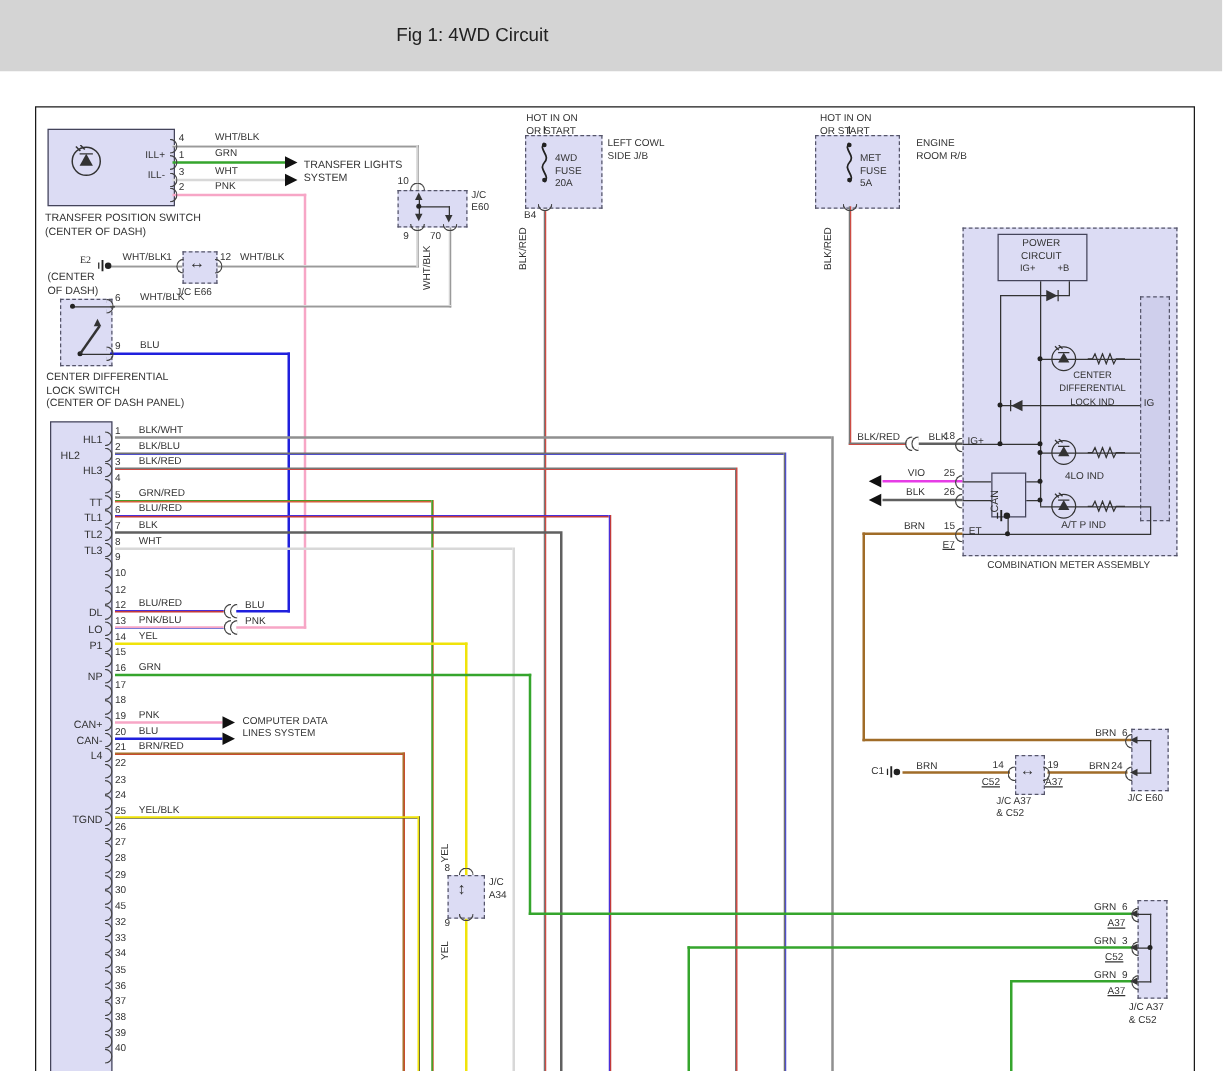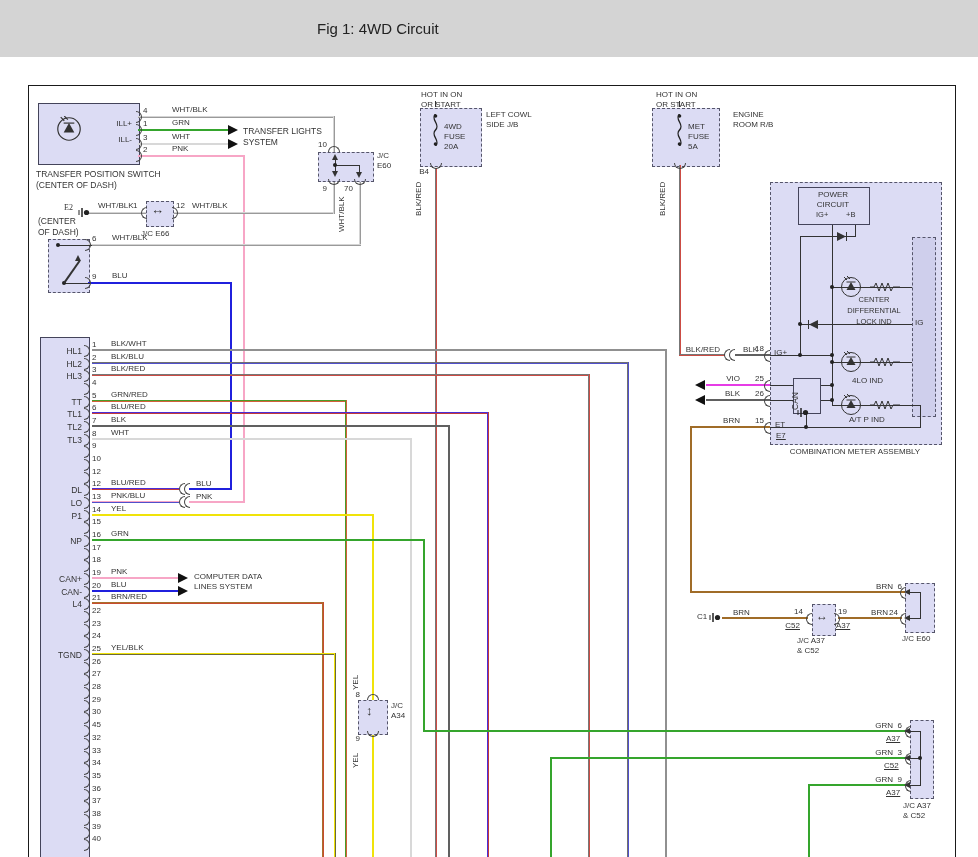--- a/index.html
+++ b/index.html
@@ -372,20 +372,23 @@
 FUSE
 5A</span>
   <span class="lbl" style="left:733px;top:110px;">ENGINE
 ROOM R/B</span>
   <span class="vlbl" style="left:668px;top:206px;">BLK/RED</span>
 
   <span class="lbl" style="left:92px;top:234px;">6</span>
   <span class="lbl" style="left:112px;top:233px;">WHT/BLK</span>
   <span class="lbl" style="left:92px;top:272px;">9</span>
   <span class="lbl" style="left:112px;top:271px;">BLU</span>
+  <span class="lbl lbl9" style="left:37px;top:296px;">CENTER DIFFERENTIAL
+LOCK SWITCH
+(CENTER OF DASH PANEL)</span>
 
   <span class="lbl ctr" style="left:798px;top:190px;width:70px;">POWER
 CIRCUIT</span>
   <span class="lbl" style="left:816px;top:210px;font-size:7.5px;">IG+</span>
   <span class="lbl" style="left:846px;top:210px;font-size:7.5px;">+B</span>
   <span class="lbl ctr" style="left:836px;top:294px;width:76px;font-size:7.5px;line-height:11px;">CENTER
 DIFFERENTIAL
 LOCK IND</span>
   <span class="lbl" style="left:915px;top:318px;">IG</span>
   <span class="lbl" style="left:852px;top:376px;">4LO IND</span>
@@ -396,21 +399,21 @@
   <span class="lbl ra" style="left:722px;top:345px;width:36px;">BLK</span>
   <span class="lbl ra" style="left:744px;top:344px;width:20px;">18</span>
   <span class="lbl" style="left:774px;top:348px;">IG+</span>
   <span class="lbl ra" style="left:706px;top:374px;width:34px;">VIO</span>
   <span class="lbl ra" style="left:744px;top:374px;width:20px;">25</span>
   <span class="lbl ra" style="left:706px;top:389px;width:34px;">BLK</span>
   <span class="lbl ra" style="left:744px;top:389px;width:20px;">26</span>
   <span class="lbl ra" style="left:706px;top:416px;width:34px;">BRN</span>
   <span class="lbl ra" style="left:744px;top:416px;width:20px;">15</span>
   <span class="lbl" style="left:775px;top:420px;">ET</span>
-  <span class="lbl ul" style="left:754px;top:431px;margin-left:22px;">E7</span>
+  <span class="lbl ul" style="left:754px;top:431px;">E7</span>
 
   <span class="lbl" style="left:196px;top:479px;">BLU</span>
   <span class="lbl" style="left:196px;top:492px;">PNK</span>
   <span class="lbl" style="left:194px;top:572px;">COMPUTER DATA
 LINES SYSTEM</span>
 
   <span class="lbl ra" style="left:344px;top:690px;width:16px;">8</span>
   <span class="lbl ra" style="left:344px;top:734px;width:16px;">9</span>
   <span class="lbl" style="left:391px;top:701px;">J/C
 A34</span>
@@ -532,21 +535,21 @@
     <span class="lbl" style="left: 92px; top: 783.52px;">36</span>
     <span class="arc-r" style="left: 84px; top: 801.192px;"></span>
     <span class="lbl" style="left: 92px; top: 796.192px;">37</span>
     <span class="arc-r" style="left: 84px; top: 813.864px;"></span>
     <span class="lbl" style="left: 92px; top: 808.864px;">38</span>
     <span class="arc-r" style="left: 84px; top: 826.536px;"></span>
     <span class="lbl" style="left: 92px; top: 821.536px;">39</span>
     <span class="arc-r" style="left: 84px; top: 839.208px;"></span>
     <span class="lbl" style="left: 92px; top: 834.208px;">40</span>
     <span class="lbl lbl9 ra" style="left: 44px; top: 346px; width: 38px;">HL1</span>
-    <span class="lbl lbl9 ra" style="left: 44px; top: 358.672px; width: 38px;">HL2</span>
+    <span class="lbl lbl9 ra" style="left: 26px; top: 358.672px; width: 38px;">HL2</span>
     <span class="lbl lbl9 ra" style="left: 44px; top: 371.344px; width: 38px;">HL3</span>
     <span class="lbl lbl9 ra" style="left: 44px; top: 396.688px; width: 38px;">TT</span>
     <span class="lbl lbl9 ra" style="left: 44px; top: 409.36px; width: 38px;">TL1</span>
     <span class="lbl lbl9 ra" style="left: 44px; top: 422.032px; width: 38px;">TL2</span>
     <span class="lbl lbl9 ra" style="left: 44px; top: 434.704px; width: 38px;">TL3</span>
     <span class="lbl lbl9 ra" style="left: 44px; top: 485.392px; width: 38px;">DL</span>
     <span class="lbl lbl9 ra" style="left: 44px; top: 498.064px; width: 38px;">LO</span>
     <span class="lbl lbl9 ra" style="left: 44px; top: 510.736px; width: 38px;">P1</span>
     <span class="lbl lbl9 ra" style="left: 44px; top: 536.08px; width: 38px;">NP</span>
     <span class="lbl lbl9 ra" style="left: 44px; top: 574.096px; width: 38px;">CAN+</span>

